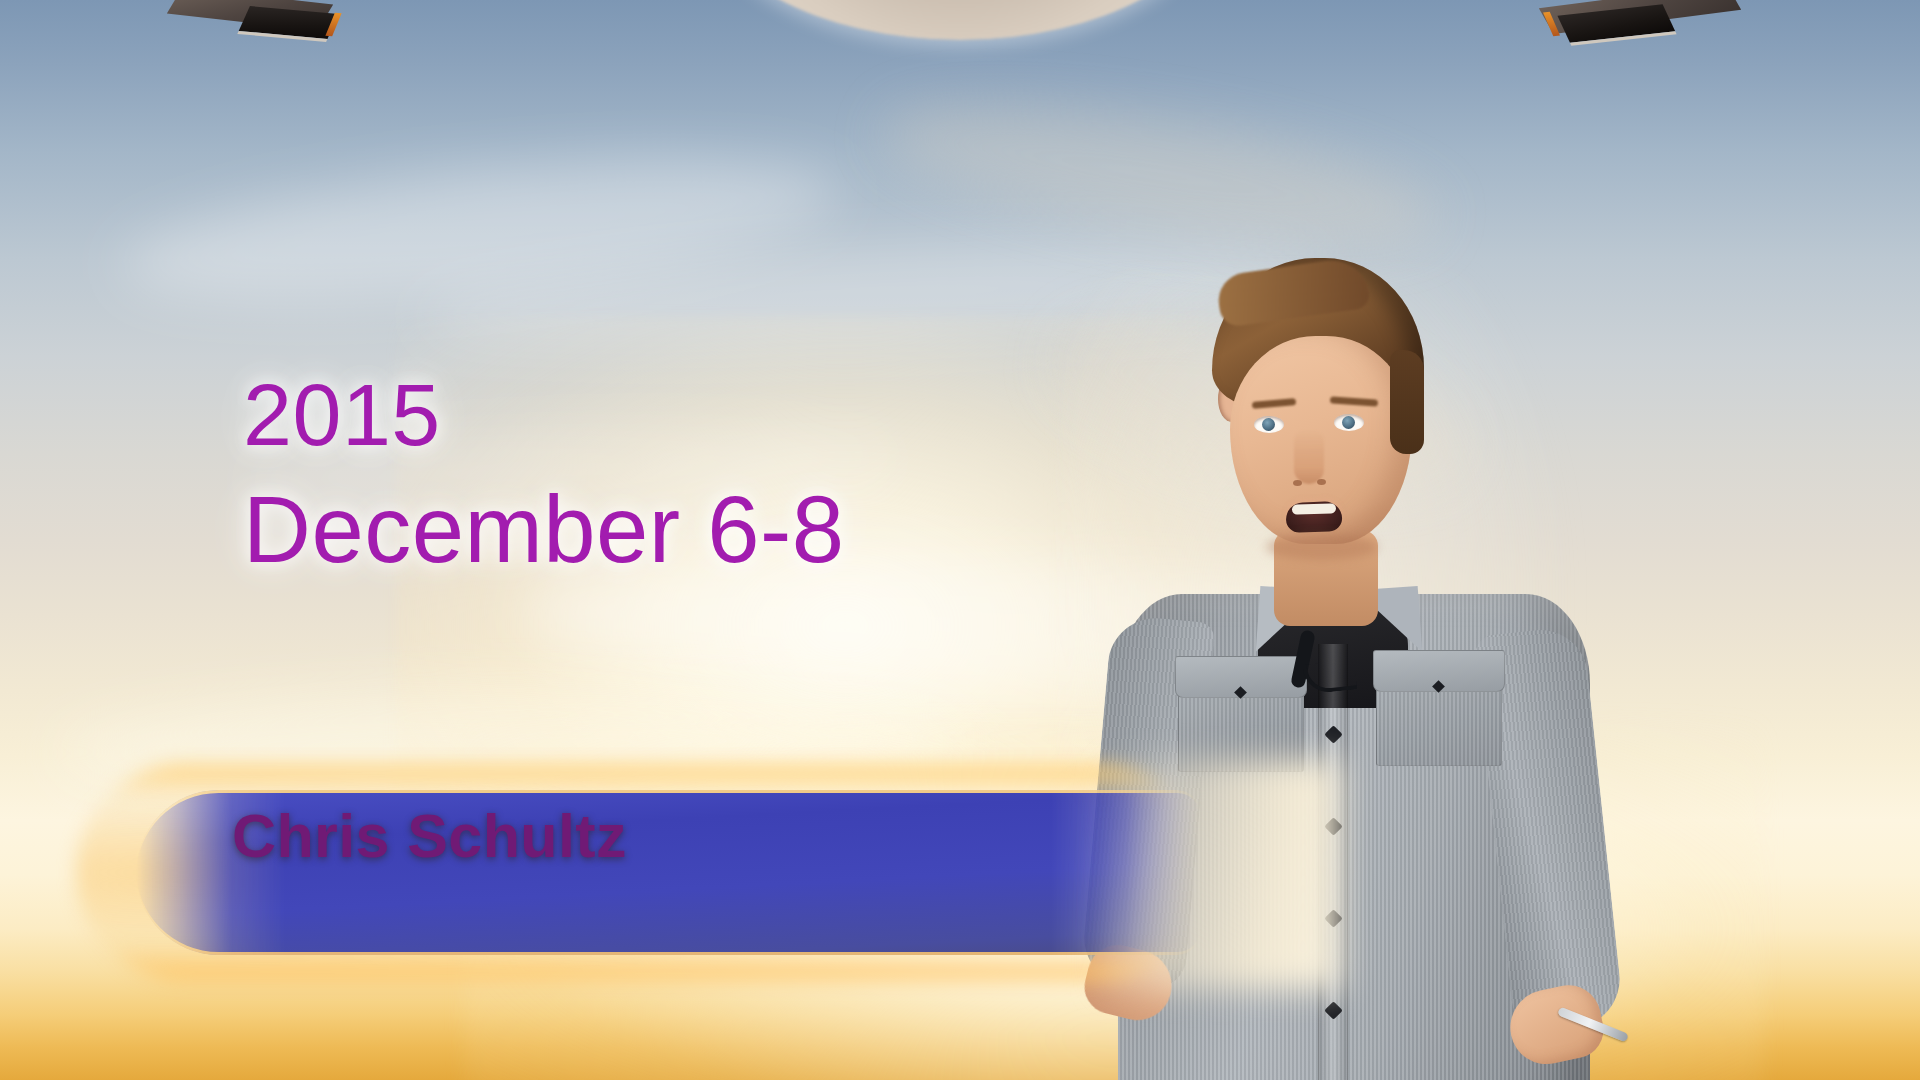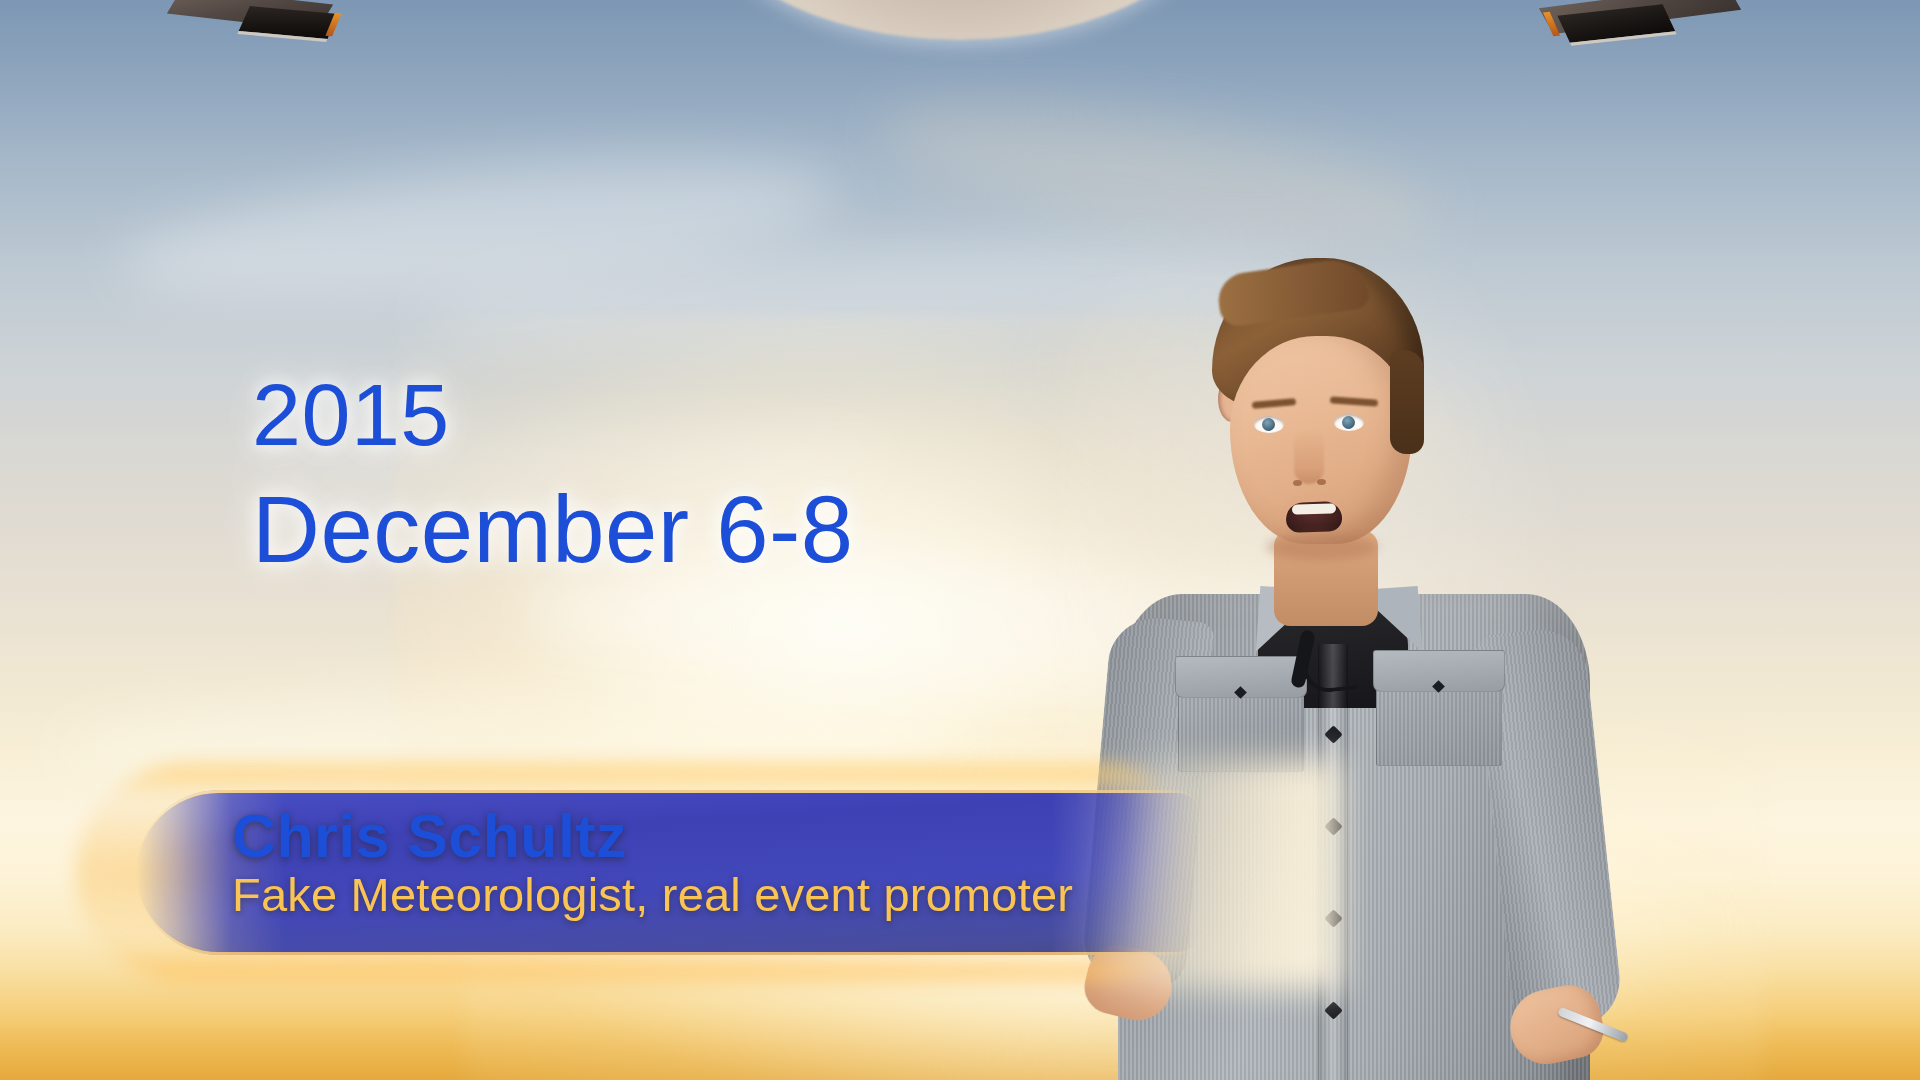--- a/index.html
+++ b/index.html
@@ -108,22 +108,22 @@
 
   
   #fixture-right{ left:1540px; }
   #fixture-right .arm{ left:0; top:0; width:200px; height:26px; transform:skewX(24deg) rotate(-7deg); }
   #fixture-right .head{ left:22px; top:14px; width:110px; height:30px; transform:skewX(20deg) rotate(-6deg); }
   #fixture-right .warm-edge{ left:8px; top:16px; width:7px; height:24px; transform:skewX(18deg) rotate(-6deg); }
 
   
   #headline{
     position:absolute;
-    left:252px; top:370px;
-    color:#1d4ed8;
+    left:243px; top:370px;
+    color:#a21caf;
     line-height:1.02;
     text-shadow:
       0 0 16px rgba(255,255,255,.95),
       0 0 30px rgba(255,255,255,.85),
       0 0 52px rgba(255,255,255,.6);
   }
   #headline .year{ font-size:88px; font-weight:400; letter-spacing:.5px; }
   #headline .dates{ font-size:94px; font-weight:400; letter-spacing:.5px; margin-top:22px; }
 
   
@@ -378,21 +378,21 @@
         rgba(0,0,0,0) 0%, rgba(0,0,0,.35) 4%, rgba(0,0,0,.85) 9%,
         #000 14%, #000 86%, rgba(0,0,0,.78) 93%, rgba(0,0,0,.22) 98%, rgba(0,0,0,0) 100%);
   }
   #lower-third .text{
     position:absolute; left:96px; top:16px;
     right:40px;
   }
   #lower-third .name{
     font-size:61px;
     font-weight:700;
-    color:#1d4ed8;
+    color:#701a75;
     letter-spacing:.4px;
     line-height:1.0;
     text-shadow:0 2px 7px rgba(40,30,10,.5);
   }
   #lower-third .role{
     font-size:47px;
     font-weight:400;
     color:#f9c453;
     letter-spacing:.2px;
     line-height:1.1;
@@ -498,19 +498,18 @@
     <div class="teeth"></div>
     <div class="chin-shadow"></div>
 
   </div>
 
   <div id="lower-third">
     <div class="glow"></div>
     <div class="plate"></div>
     <div class="text">
       <div class="name">Chris Schultz</div>
-      <div class="role">Fake Meteorologist, real event promoter</div>
     </div>
   </div>
 
   <div id="banner-occluder"></div>
 
 </div>
 
 </body></html>

